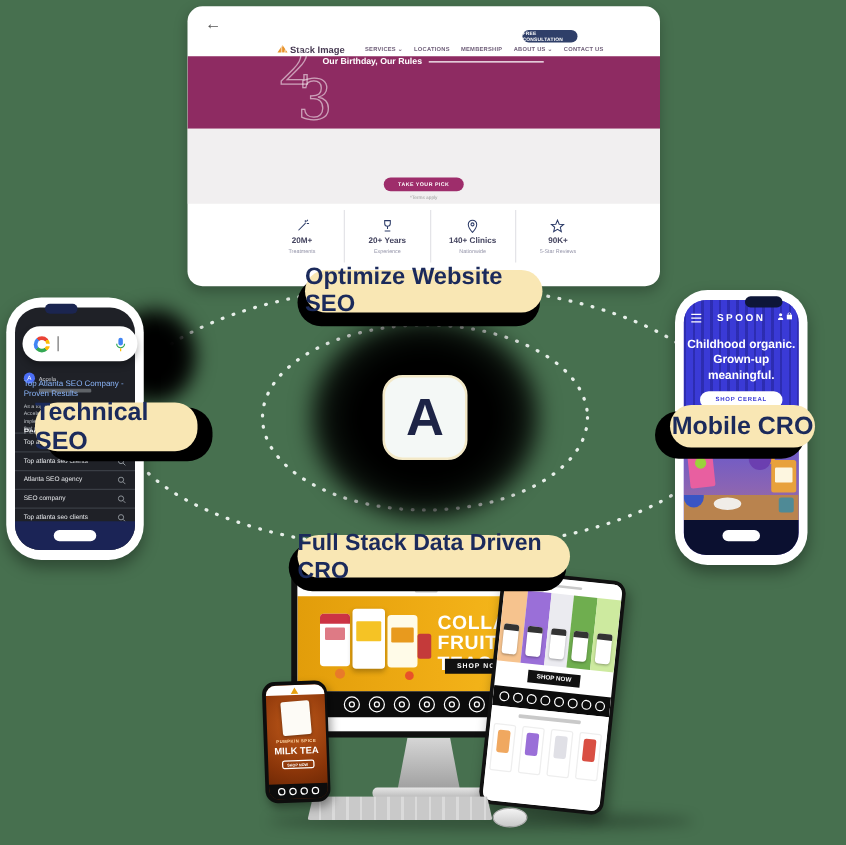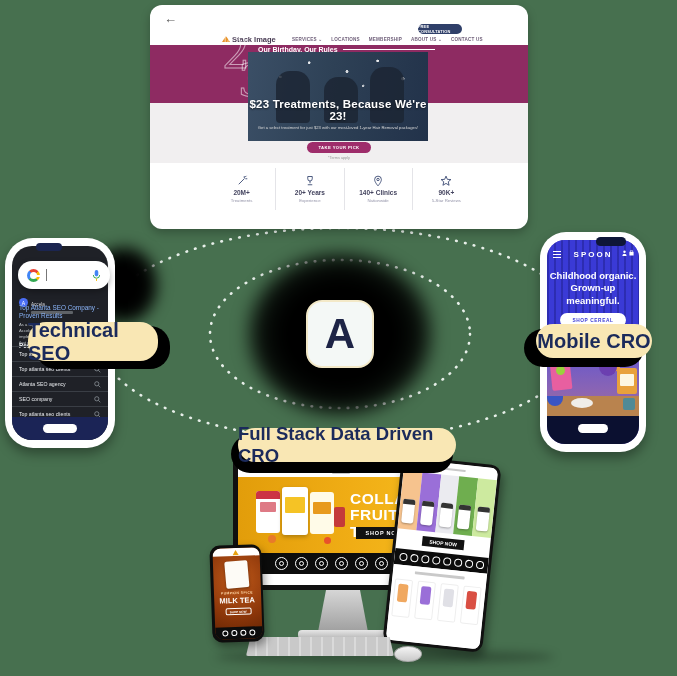--- a/index.html
+++ b/index.html
@@ -169,27 +169,20 @@
       </div>
       <div class="bcta">FREE CONSULTATION</div>
     </div>
     <div class="abs hero-band"></div>
     <div class="abs numeral" style="left:72px; top:26px;">2</div>
     <div class="abs numeral" style="left:88px; top:54px;">3</div>
     <div class="abs tagline">
         <span>Our Birthday, Our Rules</span>
         <span class="rule"></span>
       </div>
-    <div class="abs hero-photo">
-      <div class="figure" style="left:28px;"></div>
-      <div class="figure" style="left:76px; height:46px;"></div>
-      <div class="figure" style="left:122px; height:56px;"></div>
-      <div class="hero-headline">$23 Treatments, Because We're 23!</div>
-      <div class="hero-subhead">Get a select treatment for just $23 with our most-loved 1-year Hair Removal packages!</div>
-    </div>
     <div class="abs gray-band"></div>
     <div class="abs hero-cta">TAKE YOUR PICK</div>
     <div class="abs terms">*Terms apply</div>
     <div class="abs stats">
       <div class="stat">
         <svg width="12" height="12" viewBox="0 0 16 16">
             <g stroke="#2b3a67" stroke-width="1.1" fill="none" stroke-linecap="round">
               <line x1="4" y1="12" x2="11" y2="5"></line>
               <line x1="12.5" y1="2.5" x2="13.5" y2="1.5"></line>
               <line x1="13" y1="5" x2="14.5" y2="5"></line>
@@ -471,17 +464,18 @@
           <i></i>
           <i></i>
           <i></i>
         </div>
     </div>
   </div>
 
   <div class="abs keyboard"></div>
   <div class="abs mouse2"></div>
 
+  <div class="abs pill pill-optimize">Optimize Website SEO</div>
   <div class="abs pill pill-technical">Technical SEO</div>
   <div class="abs pill pill-mobile">Mobile CRO</div>
   <div class="abs pill pill-fullstack">Full Stack Data Driven CRO</div>
 
 </div>
 
 </body></html>

